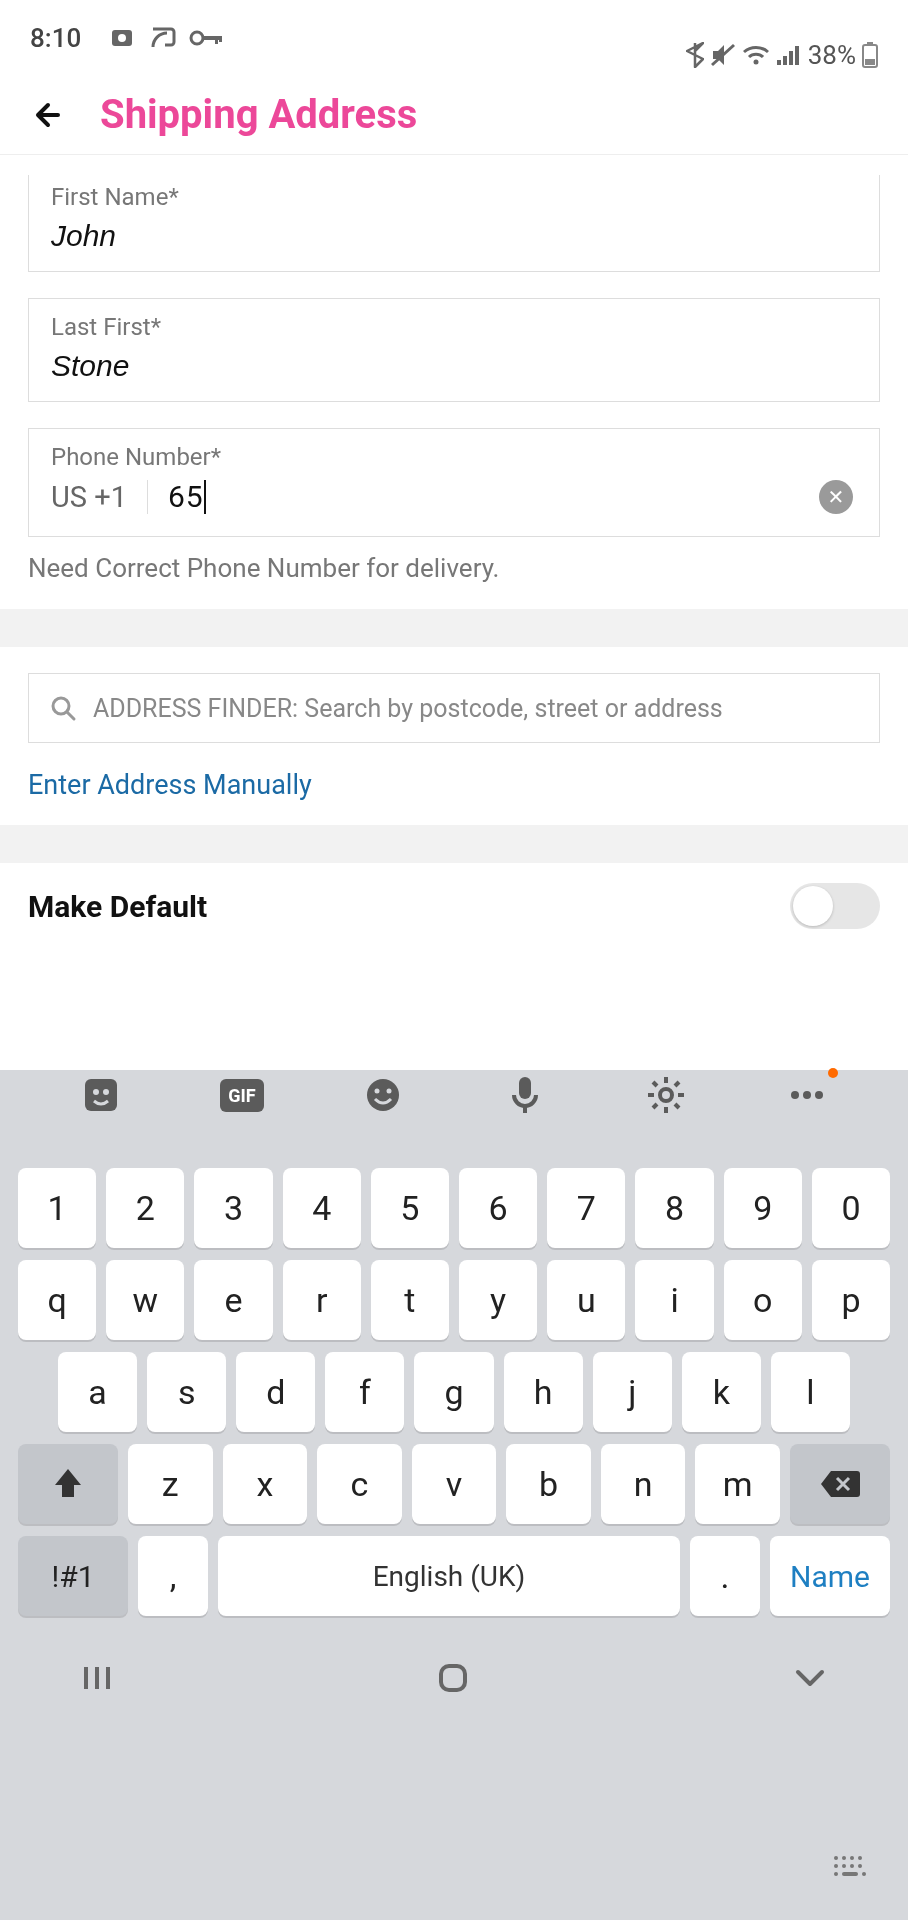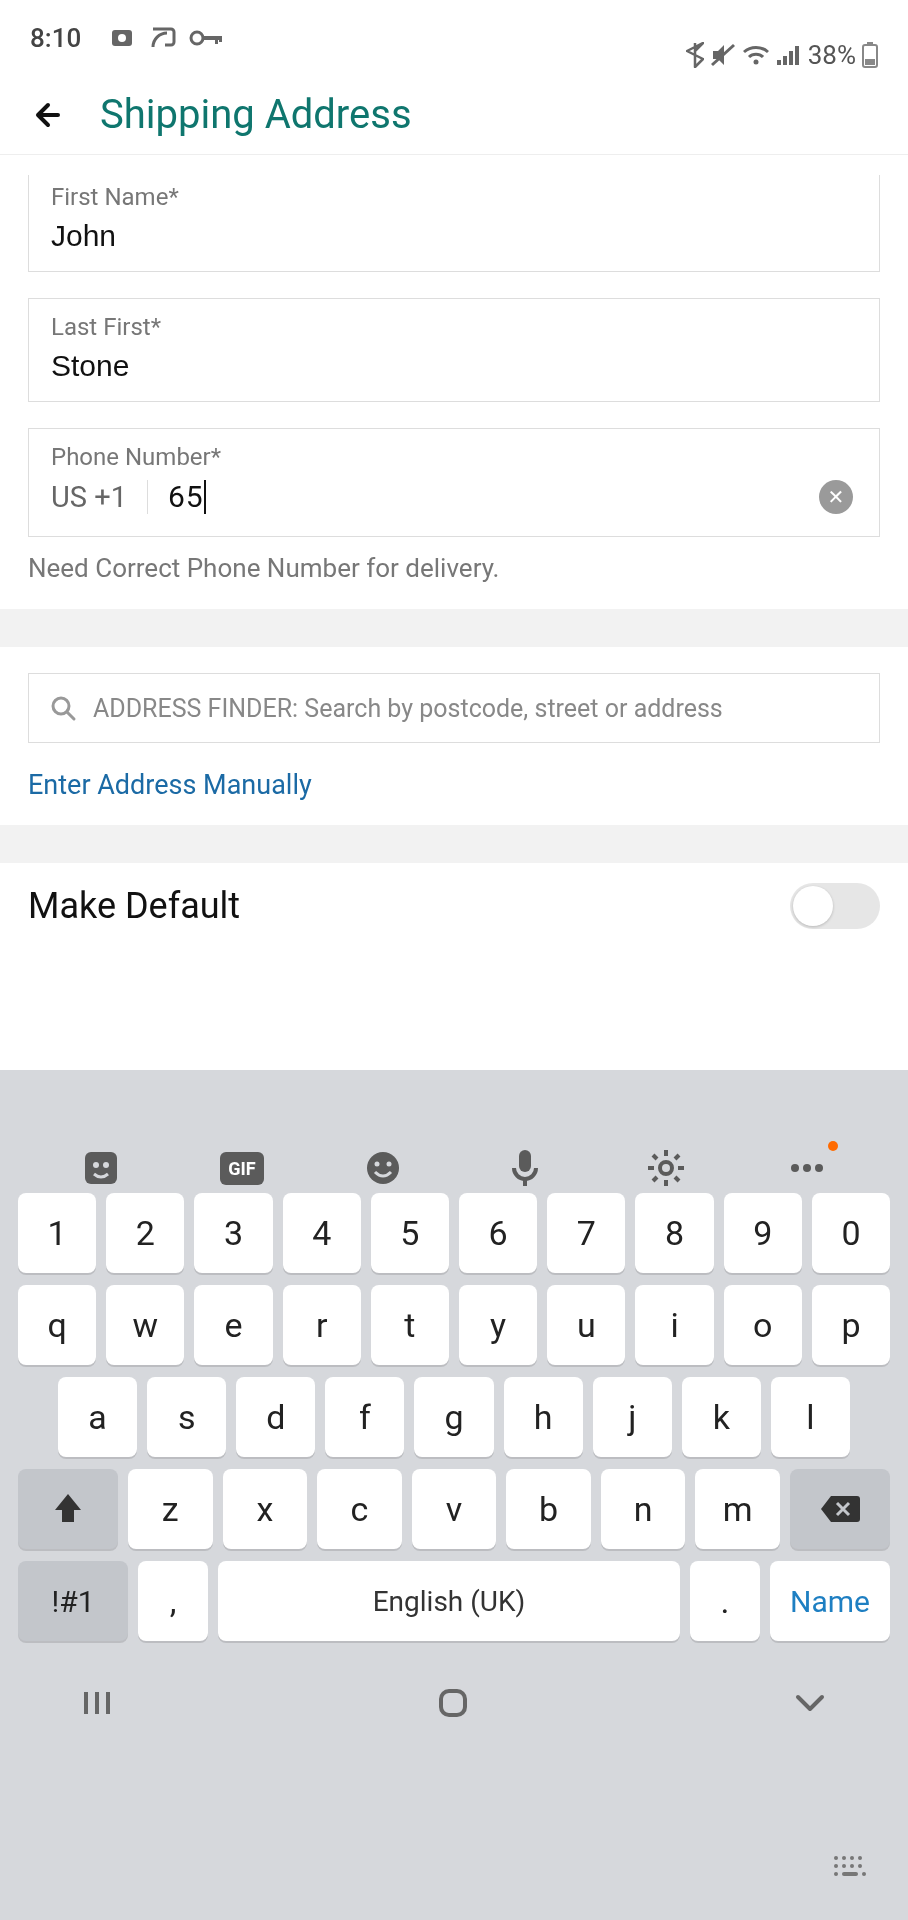--- a/index.html
+++ b/index.html
@@ -4,47 +4,47 @@
 <style>
   * { box-sizing: border-box; margin: 0; padding: 0; }
   html, body { width: 908px; height: 1920px; font-family: -apple-system, Roboto, Arial, sans-serif; background: #fff; overflow: hidden; }
   .status-bar { height: 75px; display: flex; align-items: center; justify-content: space-between; padding: 0 30px; color: #555; font-size: 26px; }
   .status-left { display: flex; align-items: center; gap: 12px; }
   .status-right { display: flex; align-items: center; gap: 6px; margin-top: 34px; }
   .status-time { font-weight: 500; color: #444; margin-right: 18px; }
   .status-icon { display: inline-flex; align-items: center; color: #666; }
   .header { height: 80px; display: flex; align-items: center; padding: 0 30px; gap: 30px; border-bottom: 1px solid #eee; }
   .back-arrow { cursor: pointer; display: inline-flex; }
-  .header-title { font-size: 40px; font-weight: 400; color: #0f766e; }
+  .header-title { font-size: 40px; font-weight: 700; color: #ec4899; }
   .form-area { padding: 0 28px; background: #fff; }
   .field { border: 1px solid #ddd; padding: 14px 22px 18px 22px; margin-top: 26px; background: #fff; }
   .field-first { margin-top: 20px; border-top: none; padding-top: 8px; }
   .field-label { font-size: 24px; color: #777; margin-bottom: 8px; }
-  .field-value { font-size: 30px; color: #111; border: none; outline: none; width: 100%; background: transparent; }
+  .field-value { font-size: 30px; color: #111; border: none; outline: none; width: 100%; background: transparent; font-style: italic; }
   .phone-field { display: flex; align-items: flex-end; position: relative; }
   .phone-prefix { font-size: 29px; color: #666; padding-right: 20px; border-right: 1px solid #ddd; margin-right: 20px; }
   .phone-input { font-size: 30px; color: #111; border: none; outline: none; flex: 1; background: transparent; letter-spacing: 1px; }
   .caret { display:inline-block; width:2px; height:34px; background:#111; vertical-align: middle; animation: blink 1s step-start infinite; }
   @keyframes blink { 50% { opacity: 0; } }
   .clear-btn { position: absolute; right: 4px; width: 34px; height: 34px; border-radius: 50%; background: #9a9a9a; display: flex; align-items: center; justify-content: center; cursor: pointer; }
   .clear-x { color: #fff; font-size: 20px; line-height: 1; }
   .helper-text { font-size: 26px; color: #777; margin-top: 16px; margin-bottom: 26px; }
   .section-gap { height: 38px; background: #f2f2f2; }
   .search-section { padding: 26px 28px 24px 28px; background: #fff; }
   .search-box { border: 1px solid #ddd; height: 70px; display: flex; align-items: center; padding: 0 20px; gap: 16px; }
   .search-text { font-size: 25px; color: #888; flex: 1; white-space: nowrap; overflow: hidden; }
   .manual-link { font-size: 27px; color: #1b6aa5; margin-top: 26px; cursor: pointer; }
   .default-row { background: #fff; padding: 20px 28px 26px 28px; display: flex; align-items: center; justify-content: space-between; }
-  .default-label { font-size: 36px; color: #111; }
+  .default-label { font-size: 30px; color: #111; font-weight: bold; }
   .toggle { width: 90px; height: 46px; border-radius: 23px; background: #e6e6e6; position: relative; cursor: pointer; }
   .toggle-thumb { position: absolute; left: 3px; top: 3px; width: 40px; height: 40px; border-radius: 50%; background: #fff; box-shadow: 0 1px 3px rgba(0,0,0,.2); }
 
   
   .keyboard { position: absolute; left: 0; right: 0; bottom: 0; height: 850px; background: #d6d8dc; display: flex; flex-direction: column; }
-  .kb-toolbar { height: 123px; display: flex; align-items: flex-end; justify-content: space-around; padding: 0 30px; }
+  .kb-toolbar { height: 98px; display: flex; align-items: flex-start; justify-content: space-around; padding: 0 30px; }
   .kb-tool { width: 50px; height: 50px; display: inline-flex; align-items: center; justify-content: center; color: #5b5b5b; cursor: pointer; position: relative; }
   .kb-tool .dot { position: absolute; top: -2px; right: -6px; width: 10px; height: 10px; border-radius: 50%; background: #ff6a00; }
   .gif-chip { background: #5b5b5b; color: #fff; font-size: 18px; font-weight: 700; border-radius: 6px; padding: 6px 8px; }
   .kb-rows { padding: 0 18px; }
   .kb-row { display: flex; gap: 10px; margin-bottom: 12px; }
   .kb-row.center { padding: 0 40px; }
   .key { flex: 1; height: 80px; background: #fff; border-radius: 8px; display: flex; align-items: center; justify-content: center; font-size: 34px; color: #222; box-shadow: 0 2px 0 rgba(0,0,0,.12); cursor: pointer; user-select: none; }
   .key.fn { background: #c3c6cb; }
   .key.wide-shift { flex: 0 0 100px; }
   .key.wide-del { flex: 0 0 100px; }

